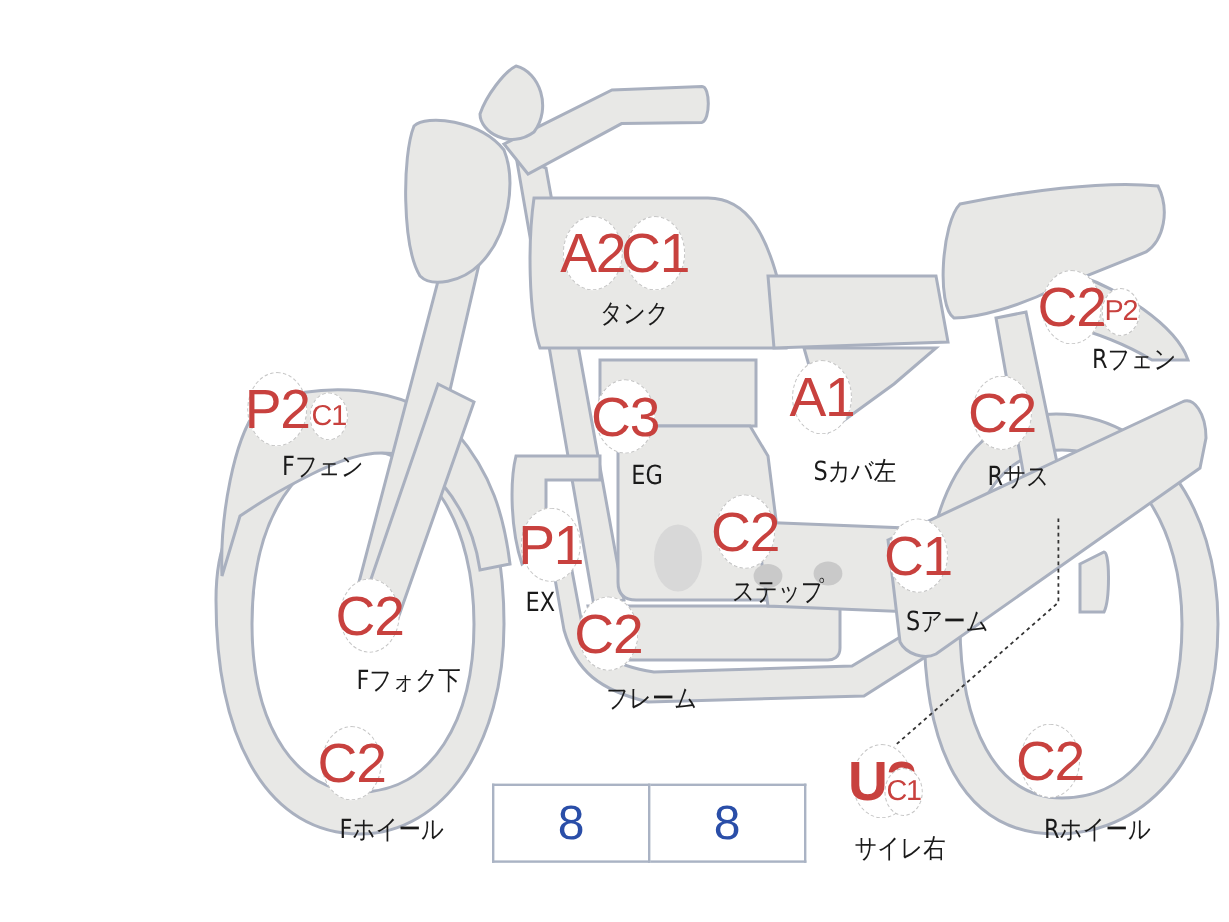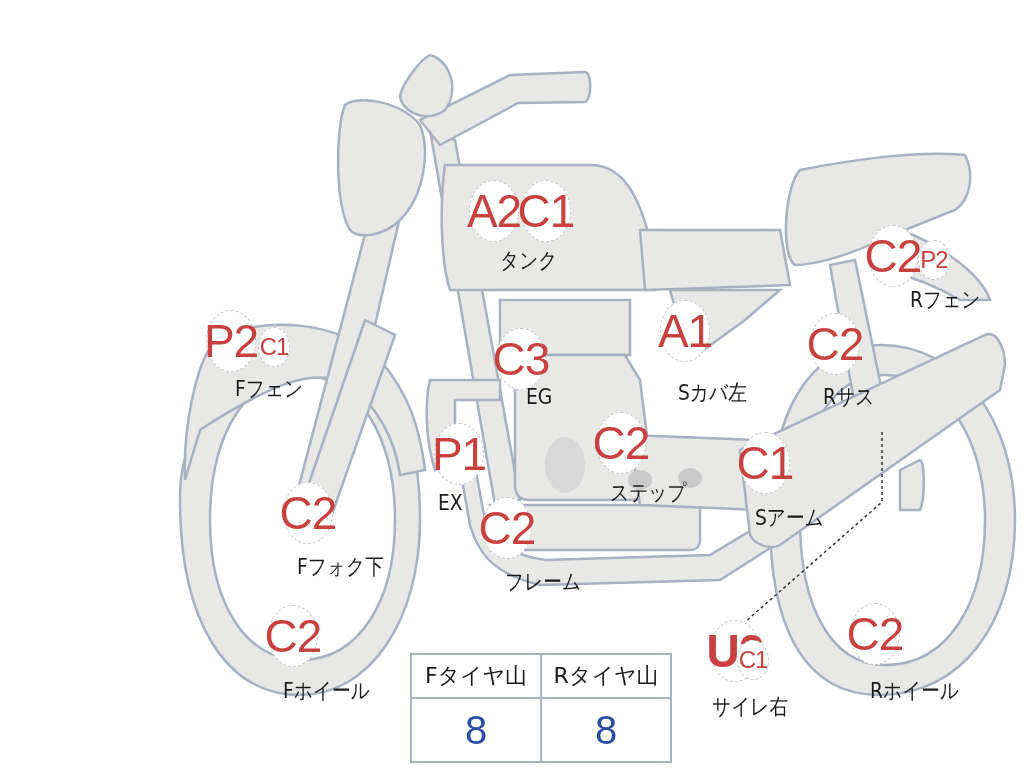--- a/index.html
+++ b/index.html
@@ -78,21 +78,21 @@
 </svg>
 
 <div class="badge lg" style="left:469px;top:180px;text-align:center;">A2</div>
 <div class="badge lg" style="left:521px;top:180px;">C1</div>
 <div class="label" style="left:500px;top:246px;">タンク</div>
 
 <div class="badge lg" style="left:206px;top:310px;">P2</div>
 <div class="badge sm" style="left:258px;top:327px;">C1</div>
 <div class="label" style="left:235px;top:374px;">Fフェン</div>
 
-<div class="badge lg" style="left:496px;top:316px;margin-top:12px;">C3</div>
+<div class="badge lg" style="left:496px;top:316px;">C3</div>
 <div class="label" style="left:526px;top:384px;">EG</div>
 
 <div class="badge lg" style="left:660px;top:300px;">A1</div>
 <div class="label" style="left:678px;top:378px;">Sカバ左</div>
 
 <div class="badge lg" style="left:868px;top:225px;">C2</div>
 <div class="badge sm" style="left:918px;top:240px;">P2</div>
 <div class="label" style="left:910px;top:285px;">Rフェン</div>
 
 <div class="badge lg" style="left:810px;top:313px;">C2</div>
@@ -118,22 +118,18 @@
 
 <div class="badge lg" style="left:710px;top:620px;font-weight:bold;">U2</div>
 <div class="badge sm" style="left:737px;top:640px;">C1</div>
 <div class="label" style="left:712px;top:692px;">サイレ右</div>
 
 <div class="badge lg" style="left:850px;top:603px;">C2</div>
 <div class="label" style="left:870px;top:676px;">Rホイール</div>
 
 <table class="tread">
   <tbody>
-      <tr>
-    <th>Fタイヤ山</th>
-    <th>Rタイヤ山</th>
-  </tr>
   <tr>
     <td>8</td>
     <td>8</td>
   </tr>
 </tbody>
   </table>
 
 </body></html>

